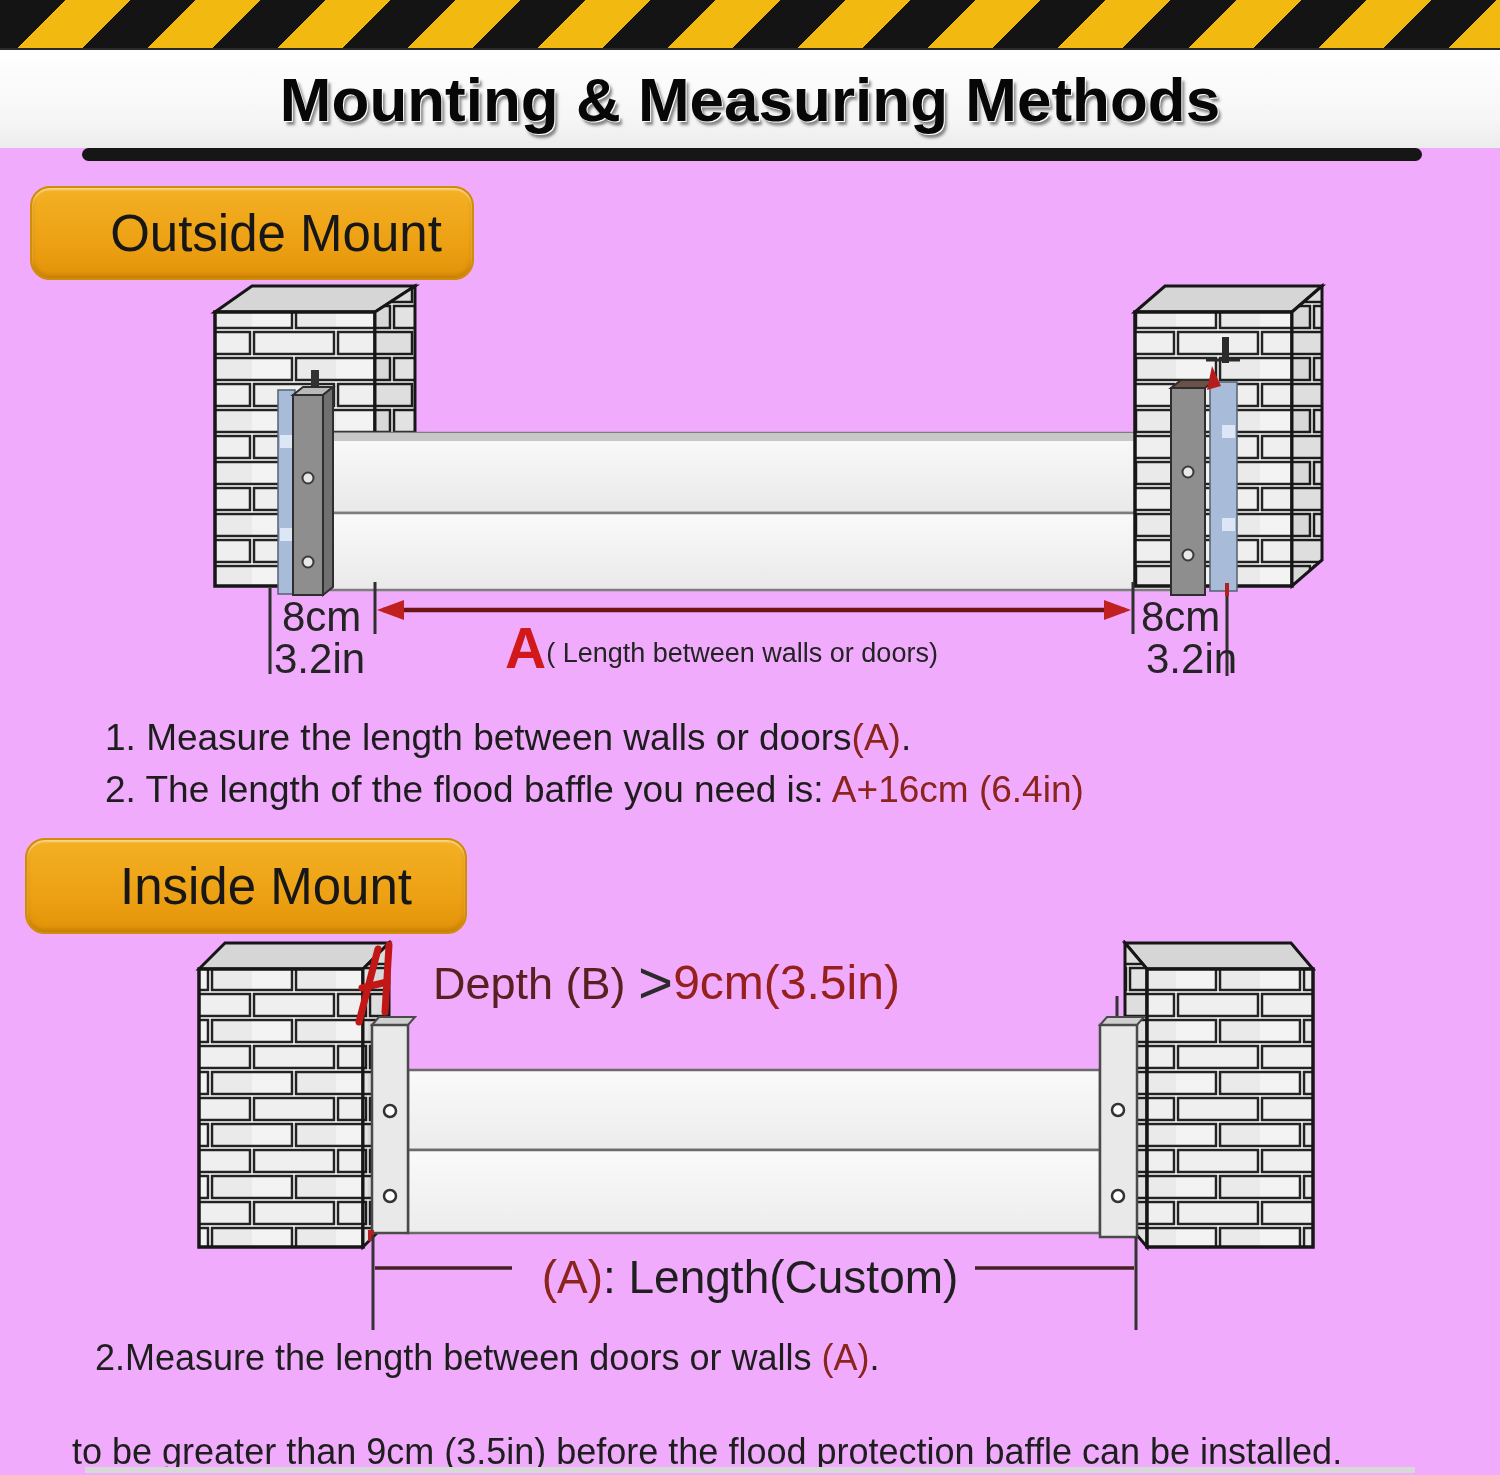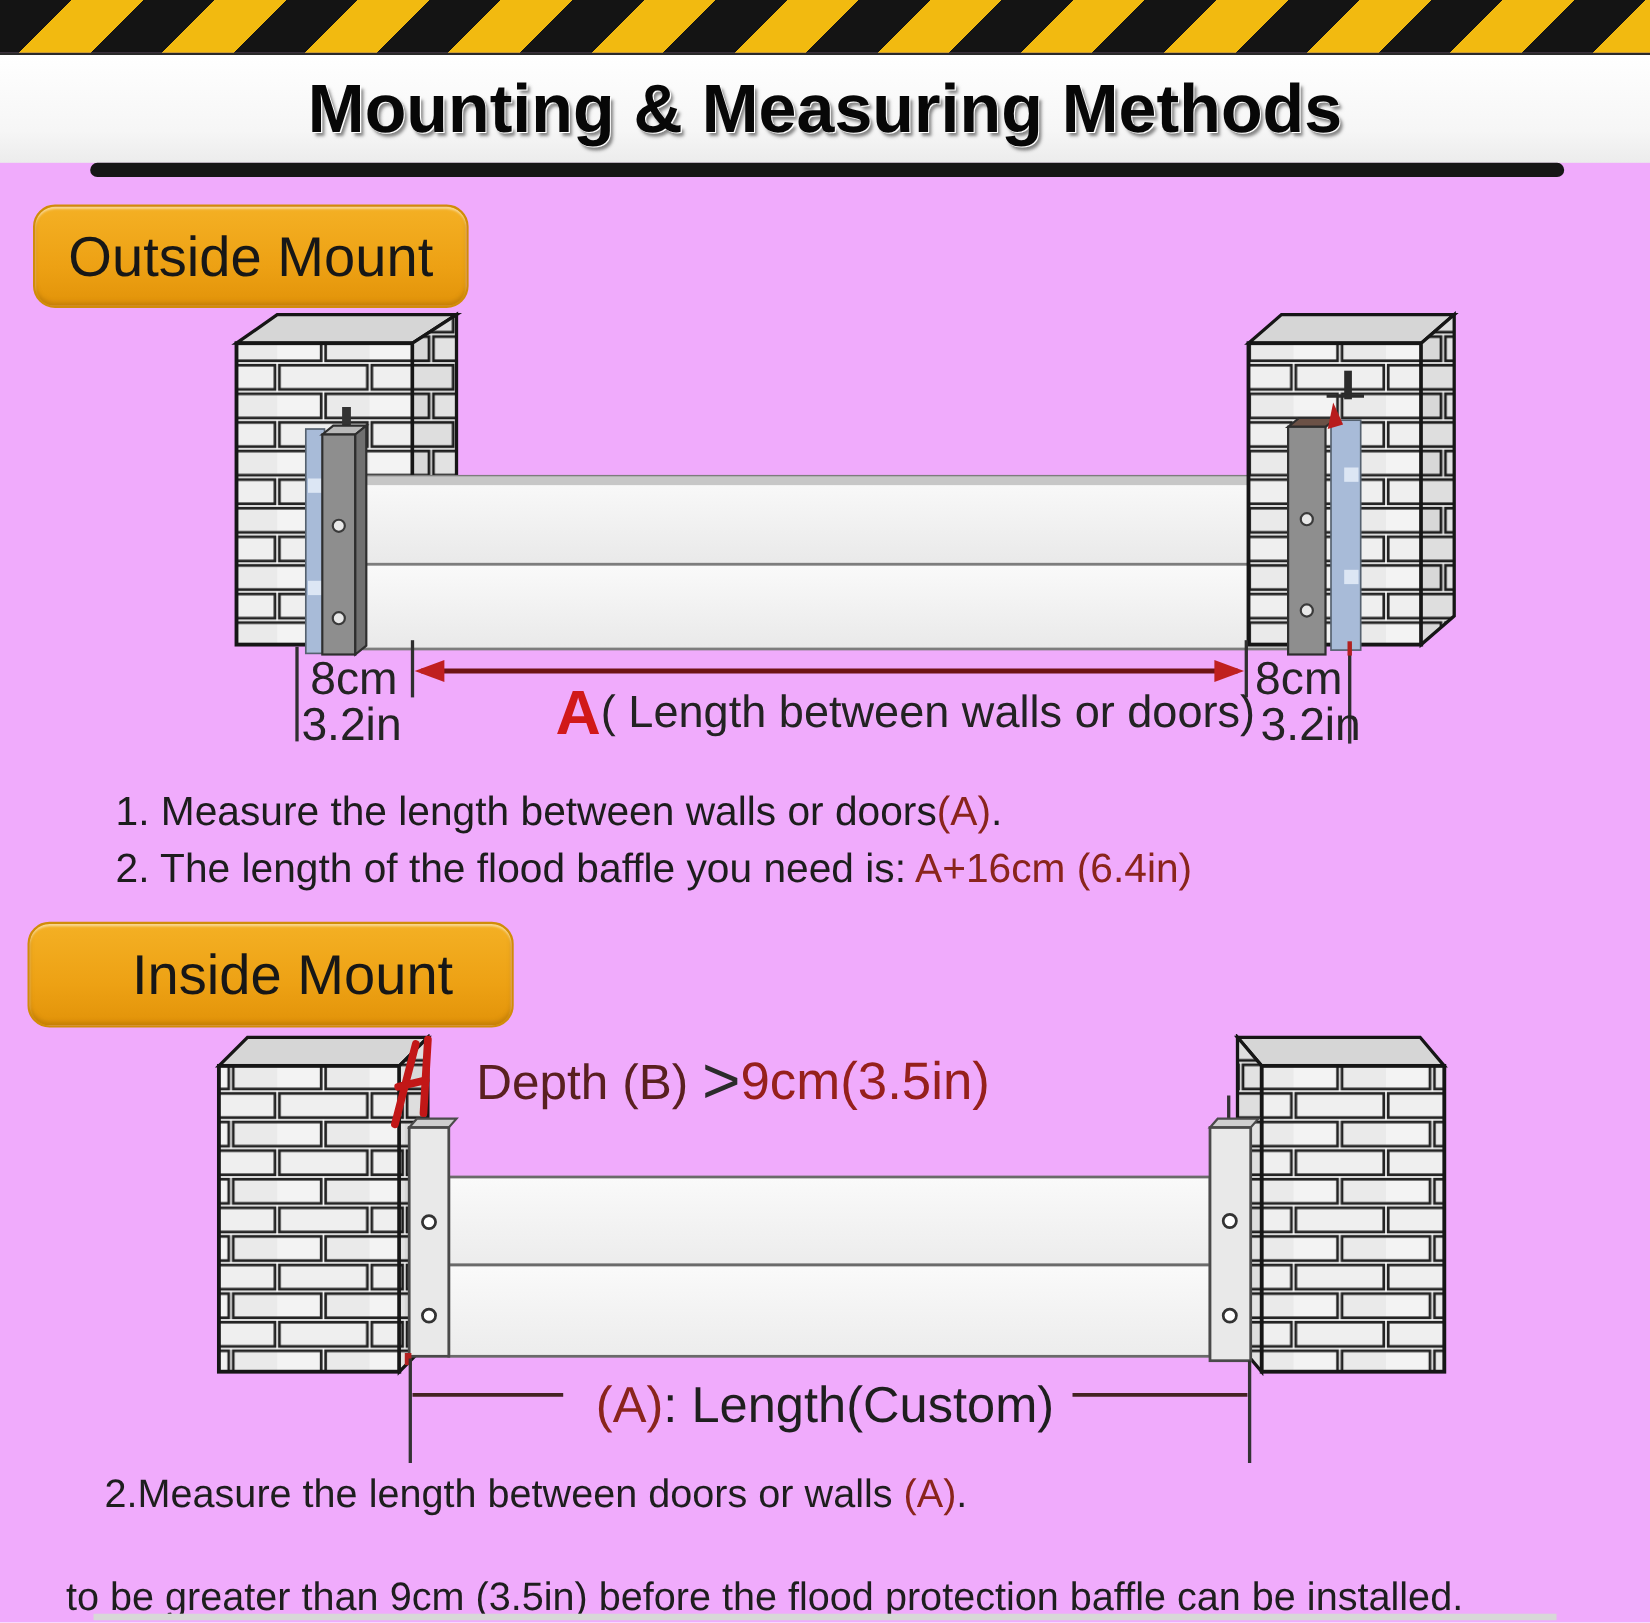--- a/index.html
+++ b/index.html
@@ -16,32 +16,32 @@
     display:flex;align-items:center;justify-content:center;}
   .title-band h1{margin:0;font-size:62px;font-weight:bold;color:#070707;letter-spacing:0px;
     text-shadow:1px 1px 0 #ffffff, 3px 4px 3px rgba(40,40,40,0.55);}
   .title-underline{left:82px;top:148px;width:1340px;height:13px;background:#161616;border-radius:7px;}
 
   
   .badge{background:linear-gradient(180deg,#f4b024 0%,#eda114 60%,#e29309 100%);
     border:2px solid #d18c08;border-radius:20px;color:#171717;
     display:flex;align-items:center;justify-content:center;font-size:51px;white-space:nowrap;
     box-shadow:inset 0 2px 2px rgba(255,255,255,.5), inset 0 -3px 4px rgba(140,90,0,.35);}
-  .badge-outside{left:30px;top:186px;width:392px;height:90px;}
+  .badge-outside{left:30px;top:186px;width:392px;height:90px;padding-left:48px;}
   .badge-inside{left:25px;top:838px;width:398px;height:92px;padding-left:40px;}
 
   
   .svg-outside{left:0;top:278px;width:1500px;height:412px;}
   .svg-inside{left:0;top:940px;width:1500px;height:395px;}
 
   
   .dimtext{font-size:42px;color:#242424;line-height:1;white-space:nowrap;}
   .span-label{left:505px;top:620px;white-space:nowrap;}
   .span-label .redA{color:#d11919;font-weight:bold;font-size:57px;line-height:1;vertical-align:-6px;}
-  .span-label .ltext{font-size:41px;color:#232323;}
+  .span-label .ltext{font-size:27px;color:#232323;}
 
   .step{font-size:37px;color:#1d1d1d;white-space:nowrap;line-height:1.2;}
   .maroon{color:#8a241c;}
 
   .depth-line{left:402px;top:948px;white-space:nowrap;margin-left:31px;}
   .depth-line .lbl{font-size:45px;color:#5a2020;}
   .depth-line .gt{font-size:60px;color:#2b2b2b;vertical-align:-4px;}
   .depth-line .val{font-size:48px;color:#96201c;}
 
   .length-label{left:0;top:1250px;width:1500px;text-align:center;font-size:46px;color:#1f1f1f;white-space:nowrap;}
@@ -235,19 +235,19 @@
     </g>
   </svg>
 
   <div class="abs length-label">
     <span class="maroon">(A)</span><span>: Length(Custom)</span>
   </div>
 
   <div class="abs bstep" style="left:95px;top:1336px;">
     <span>2.Measure the length between doors or walls </span><span class="maroon">(A)</span><span>.</span>
   </div>
-  <div class="abs bstep" style="left:60px;top:1430px;">
+  <div class="abs bstep" style="left:72px;top:1430px;">
     <span>to be greater than 9cm (3.5in) before the flood protection baffle can be installed.</span>
   </div>
 
   <div class="abs bottom-strip"></div>
 
 </div>
 
 </body></html>

